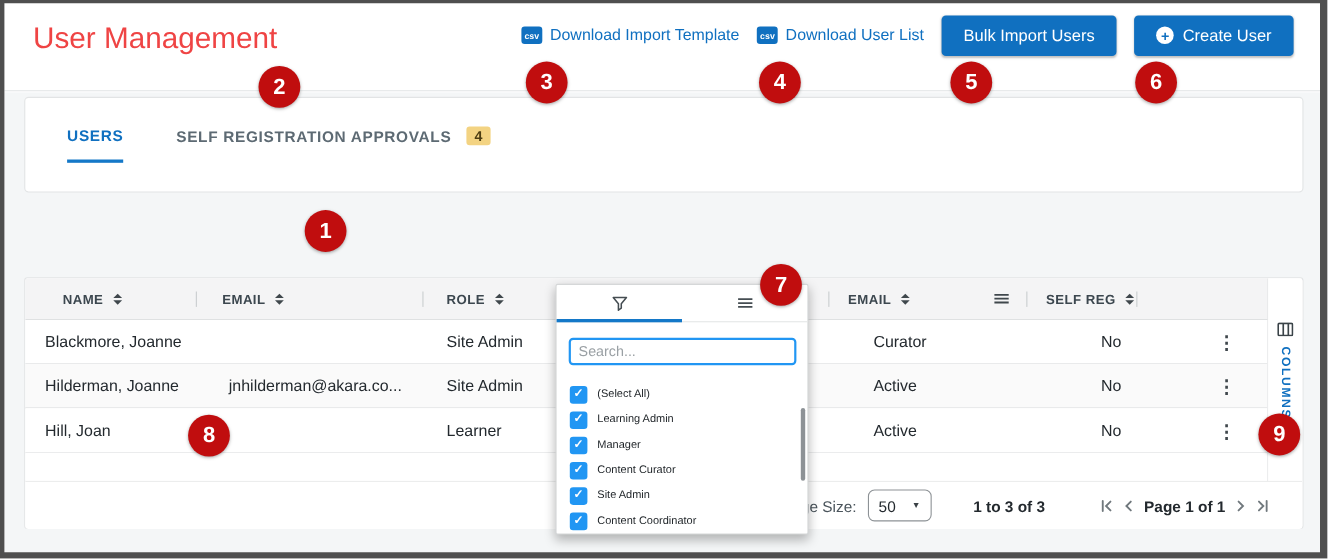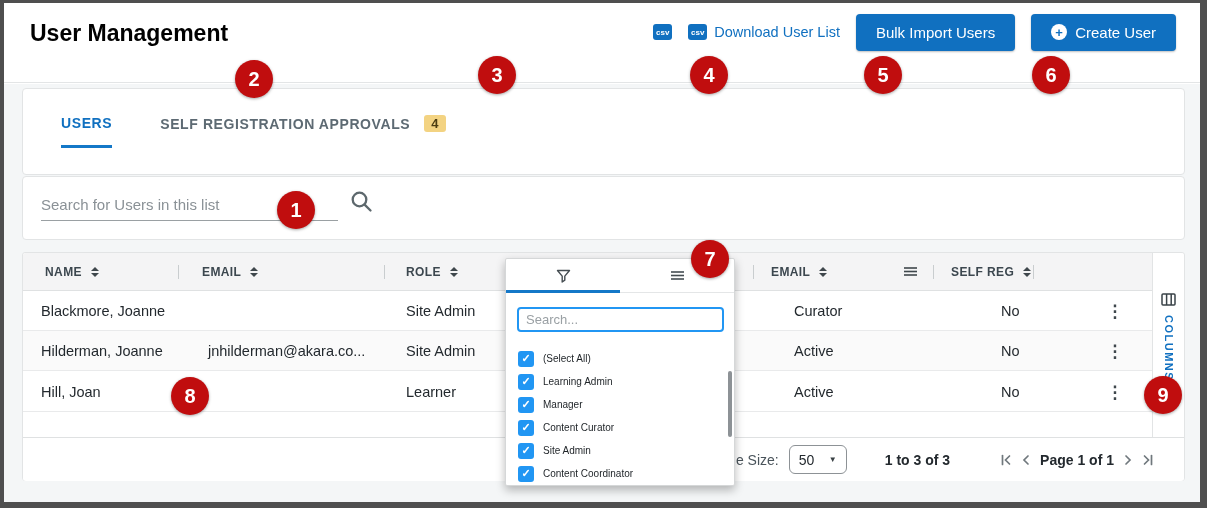--- a/index.html
+++ b/index.html
@@ -8,21 +8,21 @@
     position:relative; width:1207px; height:508px; overflow:hidden;
     font-family:"Liberation Sans", sans-serif; background:#ffffff;
   }
   
   .frame { position:absolute; inset:0; border-style:solid; border-color:#4f4f4f;
     border-width:3px 7px 6px 4px; z-index:60; pointer-events:none; }
 
   
   .topbar { position:absolute; left:4px; top:3px; width:1196px; height:80px;
     background:#fff; border-bottom:1px solid #e3e5e6; z-index:2; }
-  .page-title { position:absolute; left:26px; top:17px; font-size:23px; font-weight:bold; color:#000000; }
+  .page-title { position:absolute; left:26px; top:17px; font-size:27px; font-weight:normal; color:#ef4444; }
   .topbar-actions { position:absolute; right:24px; top:8px; height:42px;
     display:flex; align-items:center; gap:16px; }
   .csv-link { display:flex; align-items:center; gap:7px; color:#1070c0;
     font-size:14.5px; font-weight:500; cursor:pointer; white-space:nowrap; }
   .csv-badge { display:inline-flex; align-items:center; justify-content:center;
     width:19px; height:16px; background:#1070c0; border-radius:3px;
     color:#fff; font-size:8px; font-weight:bold; }
   .btn { display:flex; align-items:center; justify-content:center; gap:8px;
     height:37px; padding:0 20px; background:#1070c0; border-radius:4px;
     color:#fff; font-size:15px; font-weight:500; cursor:pointer;
@@ -126,20 +126,21 @@
 </head>
 <body>
 
 <div class="screen">
 
   <div class="topbar">
     <div class="page-title">User Management</div>
     <div class="topbar-actions">
       <div class="csv-link">
         <span class="csv-badge">csv</span>
+        <span>Download Import Template</span>
       </div>
       <div class="csv-link">
         <span class="csv-badge">csv</span>
         <span>Download User List</span>
       </div>
       <div class="btn">
         <span>Bulk Import Users</span>
       </div>
       <div class="btn">
         <span class="plus-circle">+</span>
@@ -155,34 +156,25 @@
       <div class="tab active">
         <span>USERS</span>
       </div>
       <div class="tab">
         <span>SELF REGISTRATION APPROVALS</span>
         <span class="tab-badge">4</span>
       </div>
     </div>
   </div>
 
-  <div class="card search-card">
-    <input class="search-input" placeholder="Search for Users in this list" style="">
-    <span class="search-icon">
-      <svg width="26" height="26" viewBox="0 0 26 26" fill="none">
-        <circle cx="10.5" cy="10.5" r="6.8" stroke="#5d686d" stroke-width="2.3"></circle>
-        <line x1="15.6" y1="15.6" x2="21.5" y2="21.5" stroke="#5d686d" stroke-width="2.3" stroke-linecap="round"></line>
-      </svg>
-    </span>
-  </div>
 
   <div class="card table-card">
 
     <div class="thead">
-      <div class="th" style="left:22px">
+      <div class="th" style="left:34px">
         <span>NAME</span>
         <span class="sort">
             <i class="up"></i>
             <i class="dn"></i>
           </span>
       </div>
       <div class="col-sep" style="left:155px"></div>
       <div class="th" style="left:179px">
         <span>EMAIL</span>
         <span class="sort">

